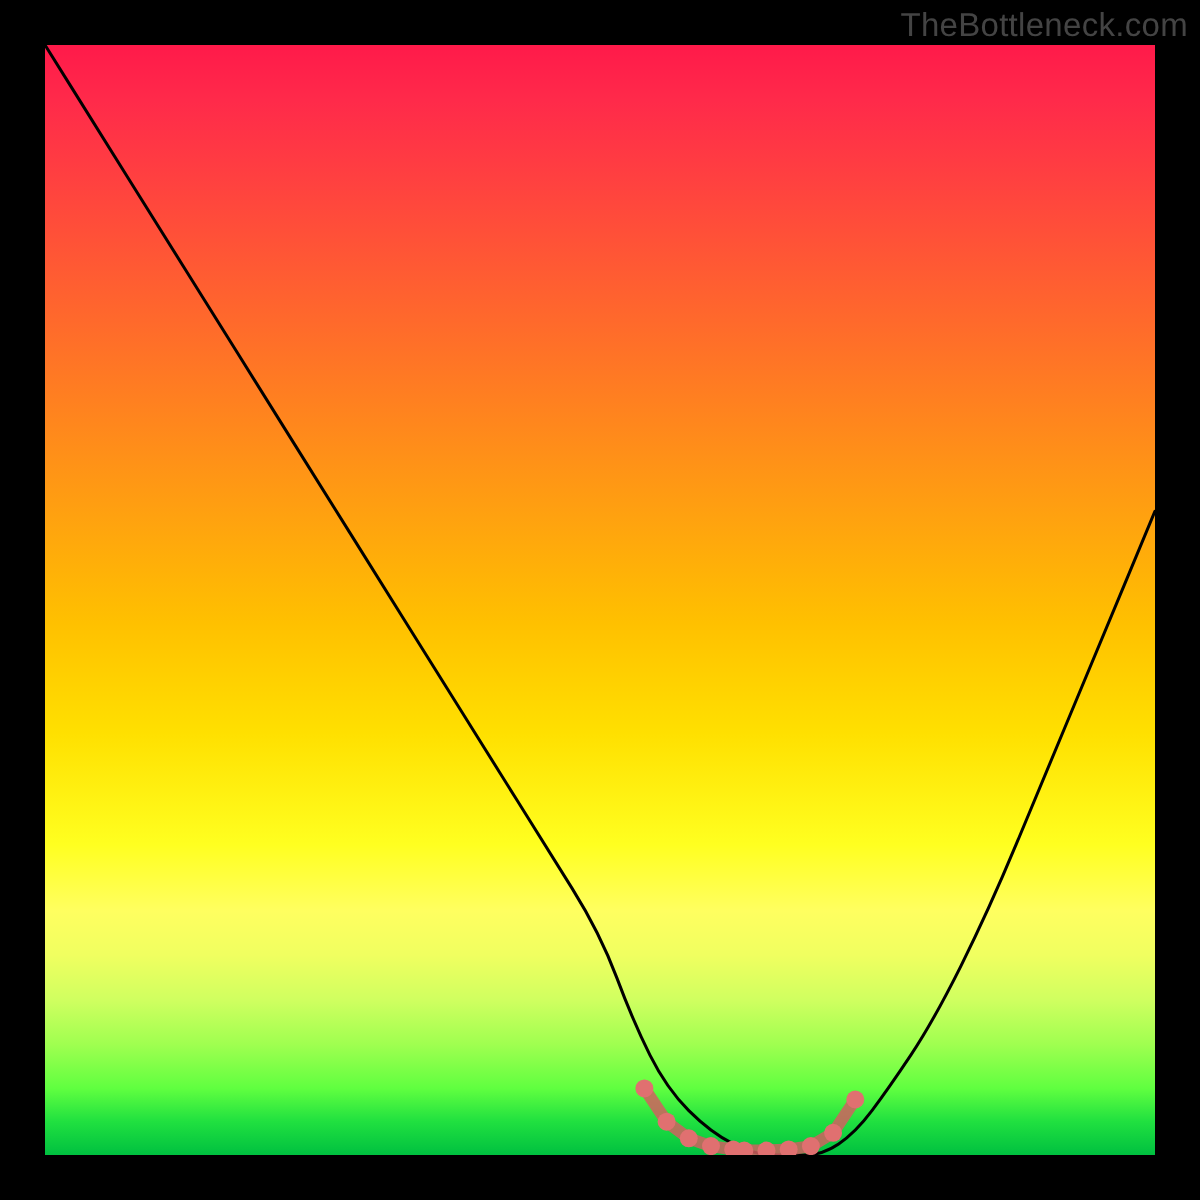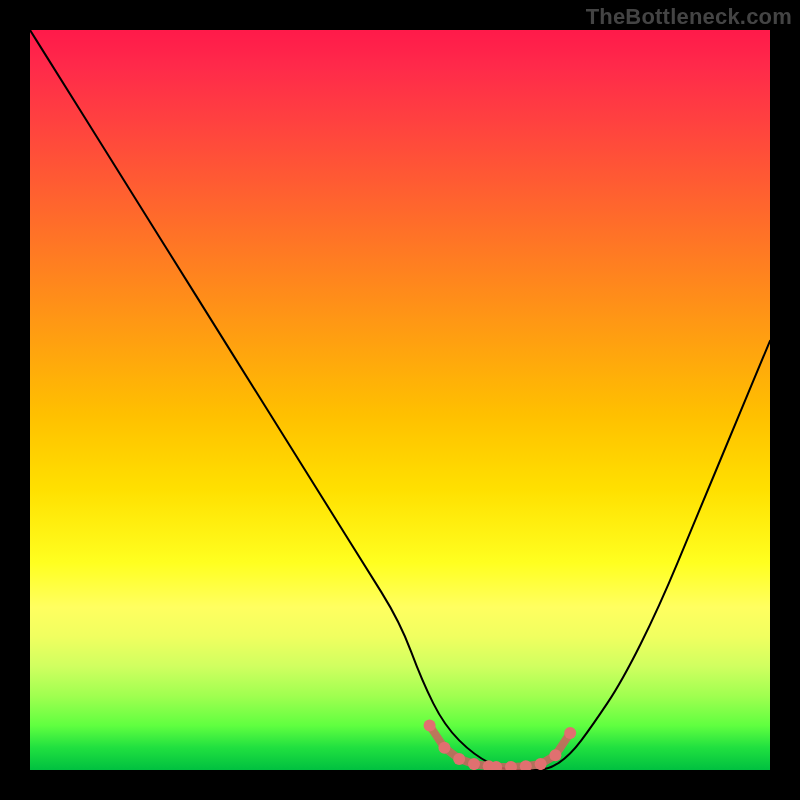--- a/index.html
+++ b/index.html
@@ -47,21 +47,21 @@
       #20e040 97%,
       #00c040 100%
     );
   }
   .watermark {
     position: absolute;
     top: 4px;
     right: 8px;
     font-family: Arial, Helvetica, sans-serif;
     font-size: 22px;
-    font-weight: 700;
+    font-weight: 400;
     color: #444;
     letter-spacing: 0.2px;
     z-index: 10;
   }
   svg.overlay {
     position: absolute;
     left: 0;
     top: 0;
     width: 740px;
     height: 740px;

